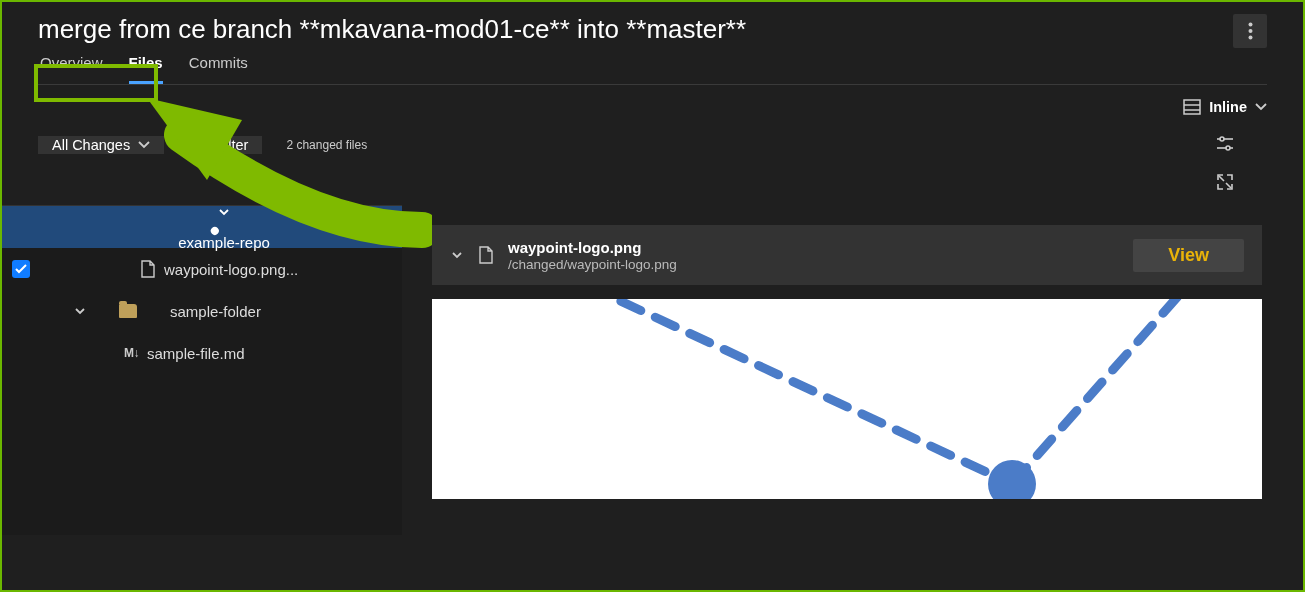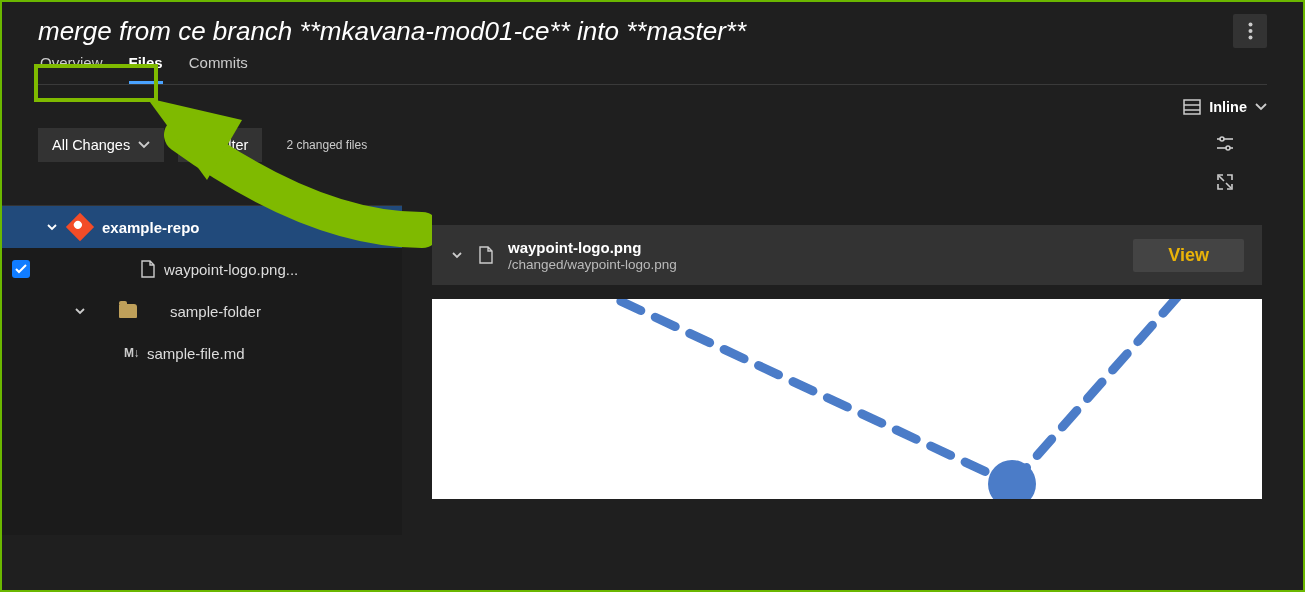--- a/index.html
+++ b/index.html
@@ -7,21 +7,21 @@
     background: #1f1f1f;
     color: #cccccc;
     font-family: "Segoe UI", Arial, sans-serif;
     width: 1305px;
     height: 592px;
     overflow: hidden;
     position: relative;
     border: 2px solid #6bb700;
   }
   .container { padding: 12px 36px 0 36px; }
-  .title-row { display: flex; align-items: center; justify-content: space-between; margin-bottom: 6px; font-style: italic;}
+  .title-row { display: flex; justify-content: space-between; margin-bottom: 6px;}
   h1.title { font-size: 26px; font-weight: 400; color: #ffffff; }
   .more-btn {
     width: 34px; height: 34px; background:#333; display:flex; align-items:center; justify-content:center; border-radius:2px;
   }
   .more-btn svg { fill:#ccc; }
   .meta-row { display:flex; align-items:center; gap:10px; font-size:15px; margin-bottom:20px; height:30px;}
   .status-pill {
     background:#478f4e; color:#fff; padding:2px 14px; border-radius:14px; font-size:14px;
   }
   .highlight-box {
@@ -42,35 +42,35 @@
 
   .tabs { display:flex; gap:26px; border-bottom:1px solid #3a3a3a; padding-left:2px;}
   .tab { padding:0 0 10px 0; color:#ccc; font-size:15px; cursor:pointer;}
   .tab.active { color:#fff; font-weight:600; border-bottom:3px solid #4aa3ff; }
 
   .toolbar {
     display:flex; align-items:center; padding:14px 36px 14px 36px; gap:14px; justify-content:space-between;
   }
   .tb-left { display:flex; align-items:center; gap:14px; }
   .tb-btn {
-    background:#333; color:#fff; height:34px; padding:0 14px; display:flex; align-items:center; gap:8px; font-size:14.5px; border:none; cursor:pointer;
+    background:#333; color:#fff; height:18px; padding:0 14px; display:flex; align-items:center; gap:8px; font-size:14.5px; border:none; cursor:pointer;
   }
   .changed-text { color:#ccc; font-size:12px; margin-left:10px;}
   .tb-right { display:flex; align-items:center; gap:20px;flex-direction:column; }
   .icon-btn { color:#ccc; display:flex; align-items:center; gap:8px; font-size:14.5px; cursor:pointer;}
   svg { display:block; }
 
   .body { display:flex; height:330px; }
   .tree {
     width: 400px; background:#1b1b1b; border-top:1px solid #333; position:relative; overflow:hidden;
   }
   .tree-row {
     display:flex; align-items:center; height:42px; font-size:15px; gap:8px; color:#ddd; cursor:pointer;
   }
-  .tree-row.head { background:#214a7b; color:#fff; padding-left:44px; font-weight:700;}
+  .tree-row.head { background:#214a7b; color:#fff; padding-left:44px; font-weight:400;flex-direction:column;}
   .tree-row.repo-head .repo-icon{width:20px;height:20px;background:#f34c27;transform:rotate(45deg);display:inline-block;margin:0 4px;position:relative;}
   .tree-row.repo-head .repo-icon::after{content:"";position:absolute;width:8px;height:8px;background:#fff;border-radius:50%;left:3px;top:6px;}
   .tree-row .check {
     width:18px; height:18px; border-radius:3px; background:#107cff; display:flex; align-items:center; justify-content:center; margin-left:10px; margin-right:8px; flex:none;
   }
   .tree-row .check svg { stroke:#fff; }
   .tree-row .spacer { width:36px; flex:none;}
   .tree-row .chev { flex:none;}
   .folder-icon{width:18px;height:14px;background:#bfa05a;border-radius:1px 3px 1px 1px; position:relative; flex:none;}
   .folder-icon::before{content:"";position:absolute;width:8px;height:3px;background:#bfa05a;left:0;top:-3px;border-radius:2px 2px 0 0;}

